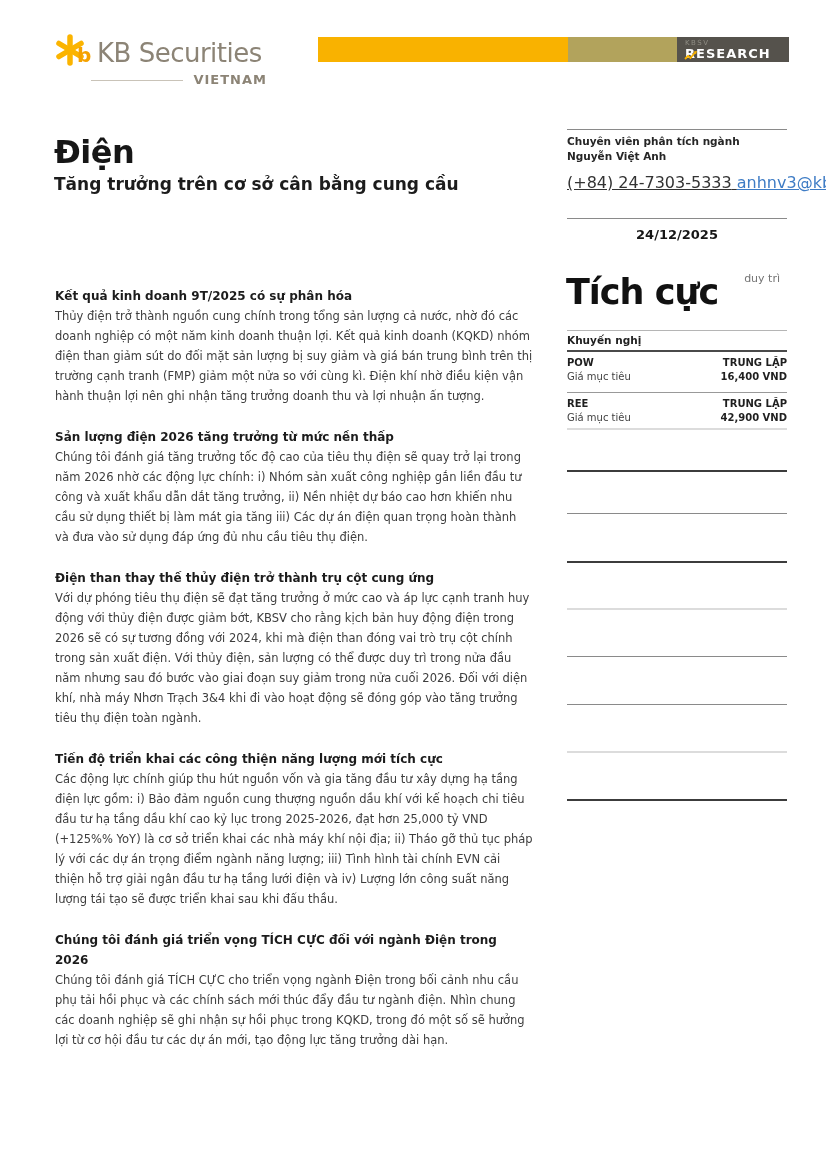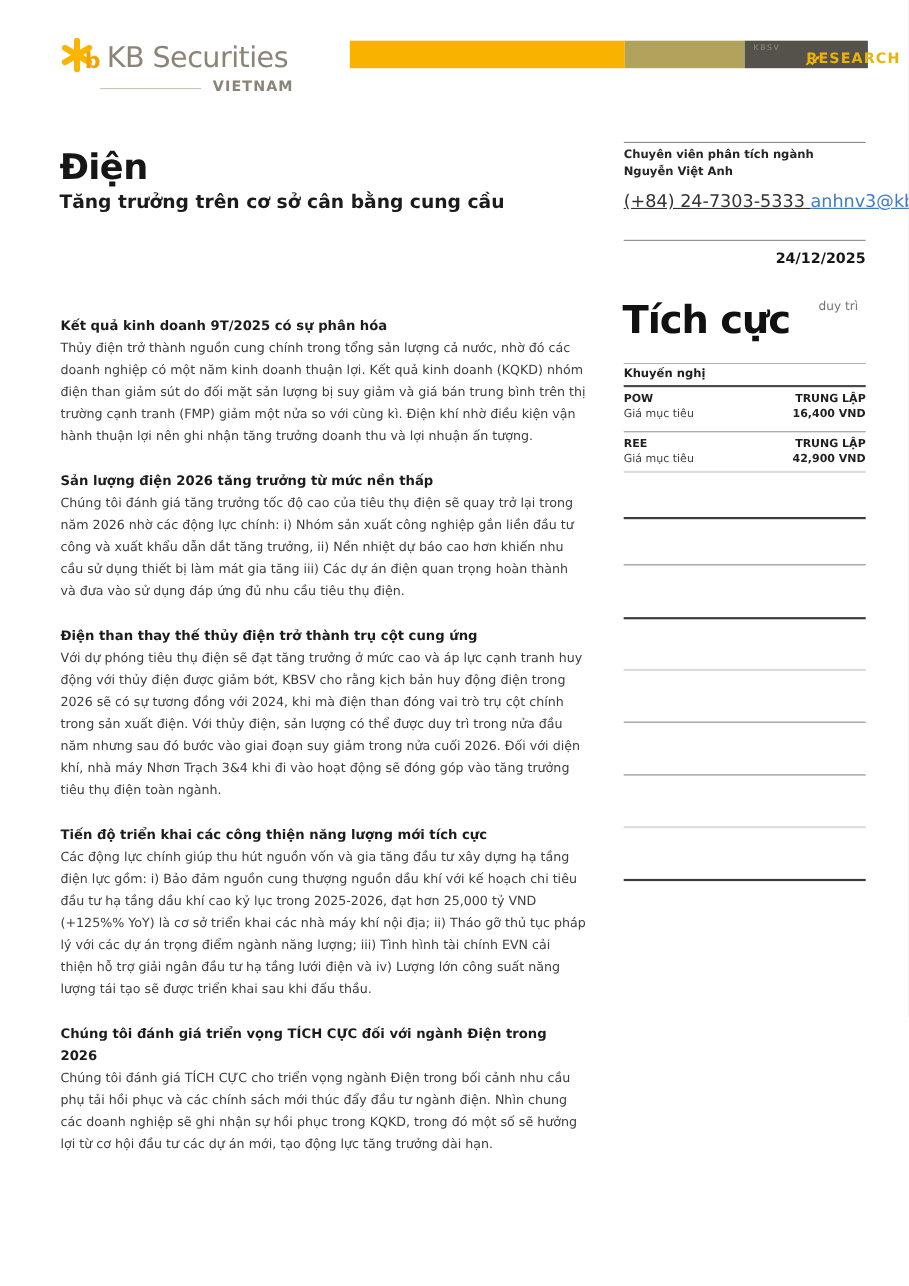--- a/index.html
+++ b/index.html
@@ -18,33 +18,33 @@
   .logo-sub { position:relative; margin-top:0; height:16px; }
   .logo-rule { position:absolute; left:36px; top:8px; width:92px; height:1px; background:#c9c3b8; }
   .logo-sub-text { position:absolute; right:0; top:0; font-size:13px; font-weight:700; color:#8c8476; letter-spacing:1px; }
 
   
   .brandbar { position:absolute; left:318px; top:37px; width:471px; height:25px; display:flex; }
   .bar-yellow { width:250px; height:100%; background:#f9b200; }
   .bar-olive  { width:109px; height:100%; background:#b2a35c; }
   .bar-dark   { width:112px; height:100%; background:#55524c; position:relative; padding:2px 6px 0 8px; }
   .bar-kbsv { font-size:7px; color:#8f8d84; letter-spacing:1.5px; line-height:8px; }
-  .bar-research { position:relative; font-size:13px; font-weight:700; color:#eab308; letter-spacing:1px; line-height:14px; white-space:nowrap;margin-left:48px; }
+  .bar-research { position:relative; font-size:13px; font-weight:700; color:#ffffff; letter-spacing:1px; line-height:14px; white-space:nowrap; }
   .zigzag { position:absolute; left:-1px; bottom:0px; }
 
   
   .doc-title { position:absolute; left:54px; top:133px; font-size:32px; font-weight:700; color:#161616; letter-spacing:-0.5px; }
   .doc-subtitle { position:absolute; left:54px; top:174px; font-size:17px; font-weight:700; color:#1c1c1c; }
 
   
   .analyst { position:absolute; left:567px; top:129px; width:220px; border-top:1px solid #8a8a8a; padding-top:4px; }
   .analyst-name { font-size:10.5px; font-weight:700; color:#262626; line-height:15px; }
   .analyst-contact { font-size:16px; color:#333333; line-height:18px; margin-top:10px; white-space:nowrap;text-decoration:underline; }
   .email-link { color:#3e7cc5; text-decoration:underline; cursor:pointer; }
-  .dateblock { position:absolute; left:567px; top:218px; width:220px; border-top:1px solid #8a8a8a; padding-top:5px; text-align:right; }
+  .dateblock { position:absolute; left:567px; top:218px; width:220px; border-top:1px solid #8a8a8a; padding-top:5px; text-align:center; }
   .date-text { font-size:13px; font-weight:700; color:#161616; }
 
   
   .rating { position:absolute; left:566px; top:272px; width:222px; display:flex; align-items:flex-start; }
   .rating-value { font-size:35px; font-weight:700; color:#111111; letter-spacing:-1px; }
   .rating-status { font-size:11px; color:#737373; margin-left:26px; }
 
   
   .rec-table { position:absolute; left:567px; top:330px; width:220px; font-size:10px; }
   .hr { height:1px; background:#b5b5b5; }

